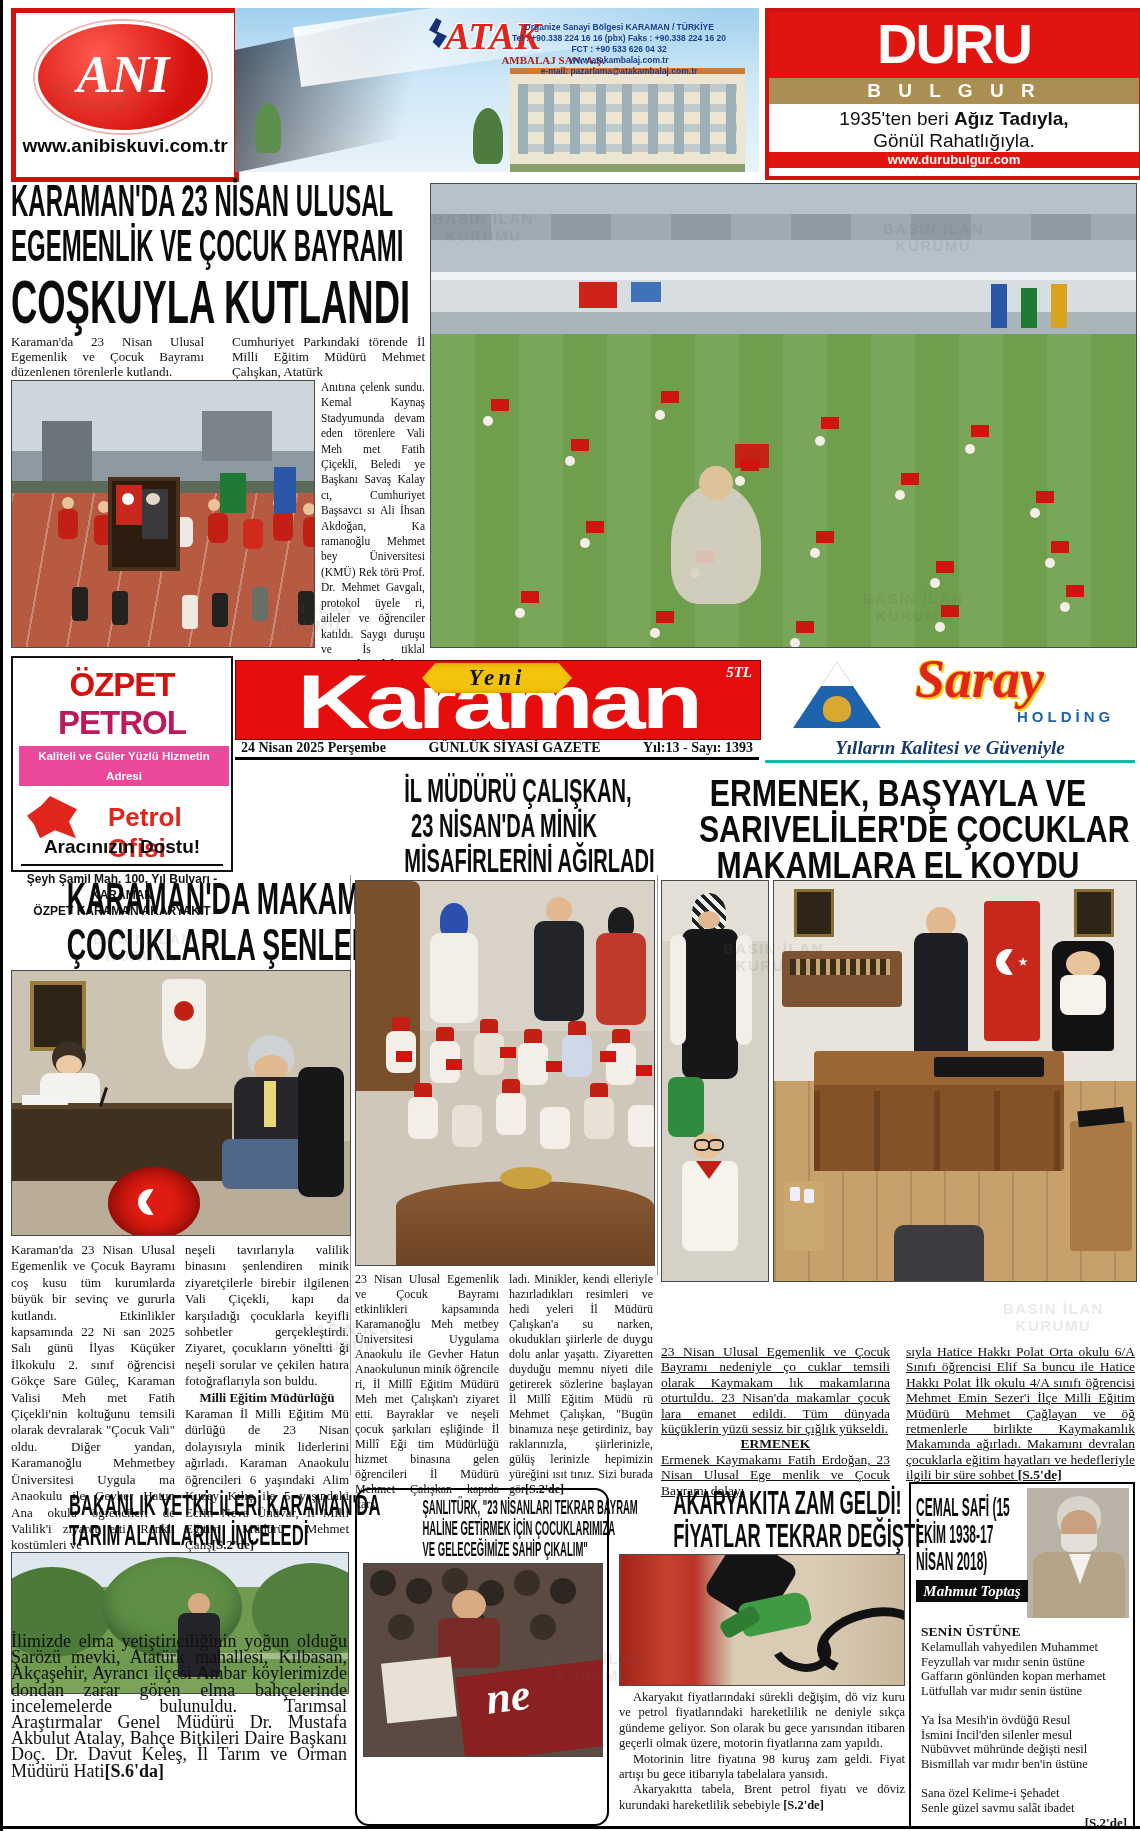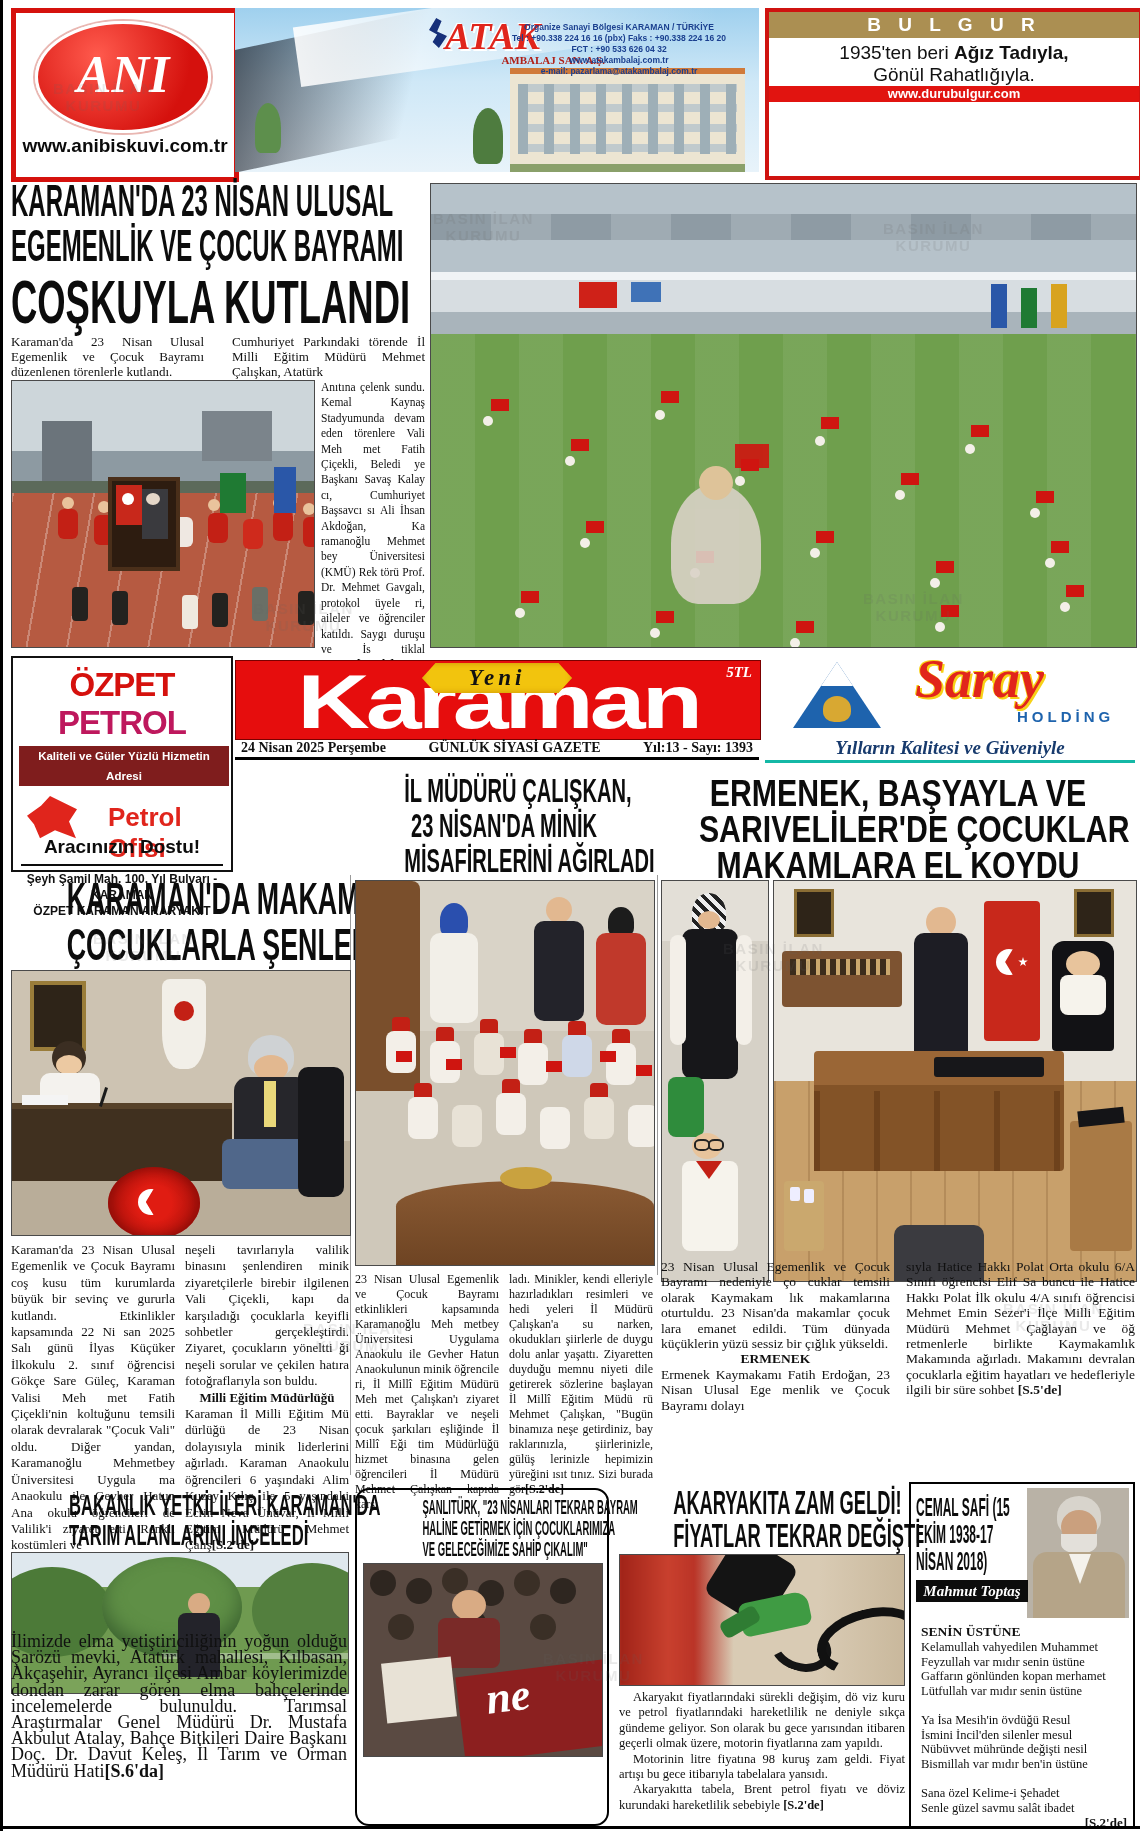--- a/index.html
+++ b/index.html
@@ -71,20 +71,23 @@
       <div>Tel : +90.338 224 16 16 (pbx)   Faks : +90.338 224 16 20</div>
       <div>FCT : +90 533 626 04 32</div>
       <div>www.atakambalaj.com.tr</div>
       <div>e-mail: pazarlama@atakambalaj.com.tr</div>
     </div>
     <div class="abs" style="left:20px;top:95px;width:26px;height:50px;background:#5d8f4c;border-radius:50% 50% 20% 20%;"></div>
     <div class="abs" style="left:238px;top:100px;width:30px;height:56px;background:#4e7c3f;border-radius:50% 50% 20% 20%;"></div>
   </div>
 
   <div class="abs" style="left:762px;top:8px;width:370px;height:164px;border:4px solid #cf1310;background:#fff;">
+    <div style="height:66px;background:#e11410;text-align:center;">
+      <span style="font:900 56px/64px 'Liberation Sans',sans-serif;color:#fff;letter-spacing:-2px;">DURU</span>
+    </div>
     <div style="height:26px;background:#ab8f52;text-align:center;font:700 19px/26px 'Liberation Sans',sans-serif;color:#fff;letter-spacing:6px;">B U L G U R</div>
     <div style="height:44px;text-align:center;font:19px/22px 'Liberation Sans',sans-serif;color:#111;padding-top:4px;">
       <span>1935'ten beri </span><b>Ağız Tadıyla,</b><br>
       <span>Gönül Rahatlığıyla.</span>
     </div>
     <div style="height:16px;background:#e11410;text-align:center;font:700 13px/16px 'Liberation Sans',sans-serif;color:#fff;">www.durubulgur.com</div>
   </div>
 
   <div class="abs" style="left:8px;top:176px;width:414px;">
     <div class="hl cl" style="font-size:40px;height:45px;transform:scale(0.60,1.12);">KARAMAN'DA 23 NİSAN ULUSAL</div>
@@ -132,21 +135,21 @@
       <div class="abs" style="left:28px;top:-18px;width:34px;height:34px;border-radius:50%;background:#e9c7a0;"></div>
       <div class="abs" style="left:64px;top:-40px;width:34px;height:24px;background:#cf1510;"></div>
     </div>
   </div>
 
   <div class="abs" style="left:8px;top:656px;width:218px;height:212px;border:2px solid #111;background:#fff;">
     <div style="text-align:center;padding-top:8px;font:900 33px 'Liberation Sans',sans-serif;letter-spacing:-1px;">
       <span style="color:#d5110d;">ÖZPET</span>
       <span style="color:#be185d;">PETROL</span>
     </div>
-    <div style="margin:4px 2px 0 6px;background:#7f1d1d;color:#fff;text-align:center;font:700 11.5px/20px 'Liberation Sans',sans-serif;">Kaliteli ve Güler Yüzlü Hizmetin Adresi</div>
+    <div style="margin:4px 2px 0 6px;background:#ec4899;color:#fff;text-align:center;font:700 11.5px/20px 'Liberation Sans',sans-serif;">Kaliteli ve Güler Yüzlü Hizmetin Adresi</div>
     <div style="position:relative;height:62px;margin-top:8px;">
       <div class="abs" style="left:14px;top:2px;width:50px;height:44px;background:#e0251c;clip-path:polygon(0 45%,28% 22%,46% 0,100% 30%,84% 58%,98% 96%,56% 78%,26% 96%,14% 64%);"></div>
       <div class="abs" style="left:70px;top:8px;font:700 26px 'Liberation Sans',sans-serif;color:#e0251c;margin-left:25px;">Petrol Ofisi</div>
       <div class="abs" style="left:0;top:42px;width:100%;text-align:center;font:700 19px 'Liberation Sans',sans-serif;color:#0c0c0c;">Aracınızın Dostu!</div>
     </div>
     <div style="margin:8px 8px 0 8px;border-top:2px solid #0c0c0c;"></div>
     <div style="text-align:center;padding-top:5px;font:700 12px/16px 'Liberation Sans',sans-serif;">
       <div>Şeyh Şamil Mah. 100. Yıl Bulvarı - KARAMAN</div>
       <div>ÖZPET KARAMAN AKARYAKIT</div>
     </div>
@@ -283,21 +286,21 @@
       <div class="abs" style="left:0;top:40px;width:100%;height:80px;background:repeating-linear-gradient(90deg,#6e421c 0 6px,transparent 6px 60px);"></div>
     </div>
     <div class="abs" style="left:296px;top:240px;width:62px;height:130px;background:#a97a45;border-radius:4px;">
       <div class="abs" style="left:8px;top:-12px;width:46px;height:16px;background:#141417;transform:rotate(-6deg);"></div>
     </div>
     <div class="abs" style="left:120px;top:344px;width:90px;height:56px;background:#3b3b40;border-radius:10px 10px 0 0;"></div>
     <div class="abs" style="left:10px;top:300px;width:40px;height:70px;background:#caa86e;border-radius:4px;">
       <div class="abs" style="left:6px;top:6px;width:10px;height:14px;background:#eef;border-radius:2px;box-shadow:14px 2px #eef;"></div>
     </div>
   </div>
-  <div class="abs cols" style="left:658px;top:1259px;width:474px;height:184px;gap:16px;">
+  <div class="abs cols" style="left:658px;top:1344px;width:474px;height:184px;gap:16px;text-decoration:underline;">
     <div class="col bt" style="font-size:13.5px;line-height:15.4px;">
       <span>23 Nisan Ulusal Egemenlik ve Çocuk Bayramı nedeniyle ço cuklar temsili olarak Kaymakam lık makamlarına oturtuldu. 23 Nisan'da makamlar çocuk lara emanet edildi. Tüm dünyada küçüklerin yüzü sessiz bir çığlık yükseldi.</span>
       <span class="sub">ERMENEK</span>
       <span>Ermenek Kaymakamı Fatih Erdoğan, 23 Nisan Ulusal Ege menlik ve Çocuk Bayramı dolayı</span>
     </div>
     <div class="col bt" style="font-size:13.5px;line-height:15.4px;">
       <span>sıyla Hatice Hakkı Polat Orta okulu 6/A Sınıfı öğrencisi Elif Sa buncu ile Hatice Hakkı Polat İlk okulu 4/A sınıfı öğrencisi Mehmet Emin Sezer'i İlçe Milli Eğitim Müdürü Mehmet Çağlayan ve öğ retmenlerle birlikte Kaymakamlık Makamında ağırladı. Makamını devralan çocuklarla eğitim hayatları ve hedefleriyle ilgili bir süre sohbet</span> <b class="jmp">[S.5'de]</b>
     </div>
   </div>
 

